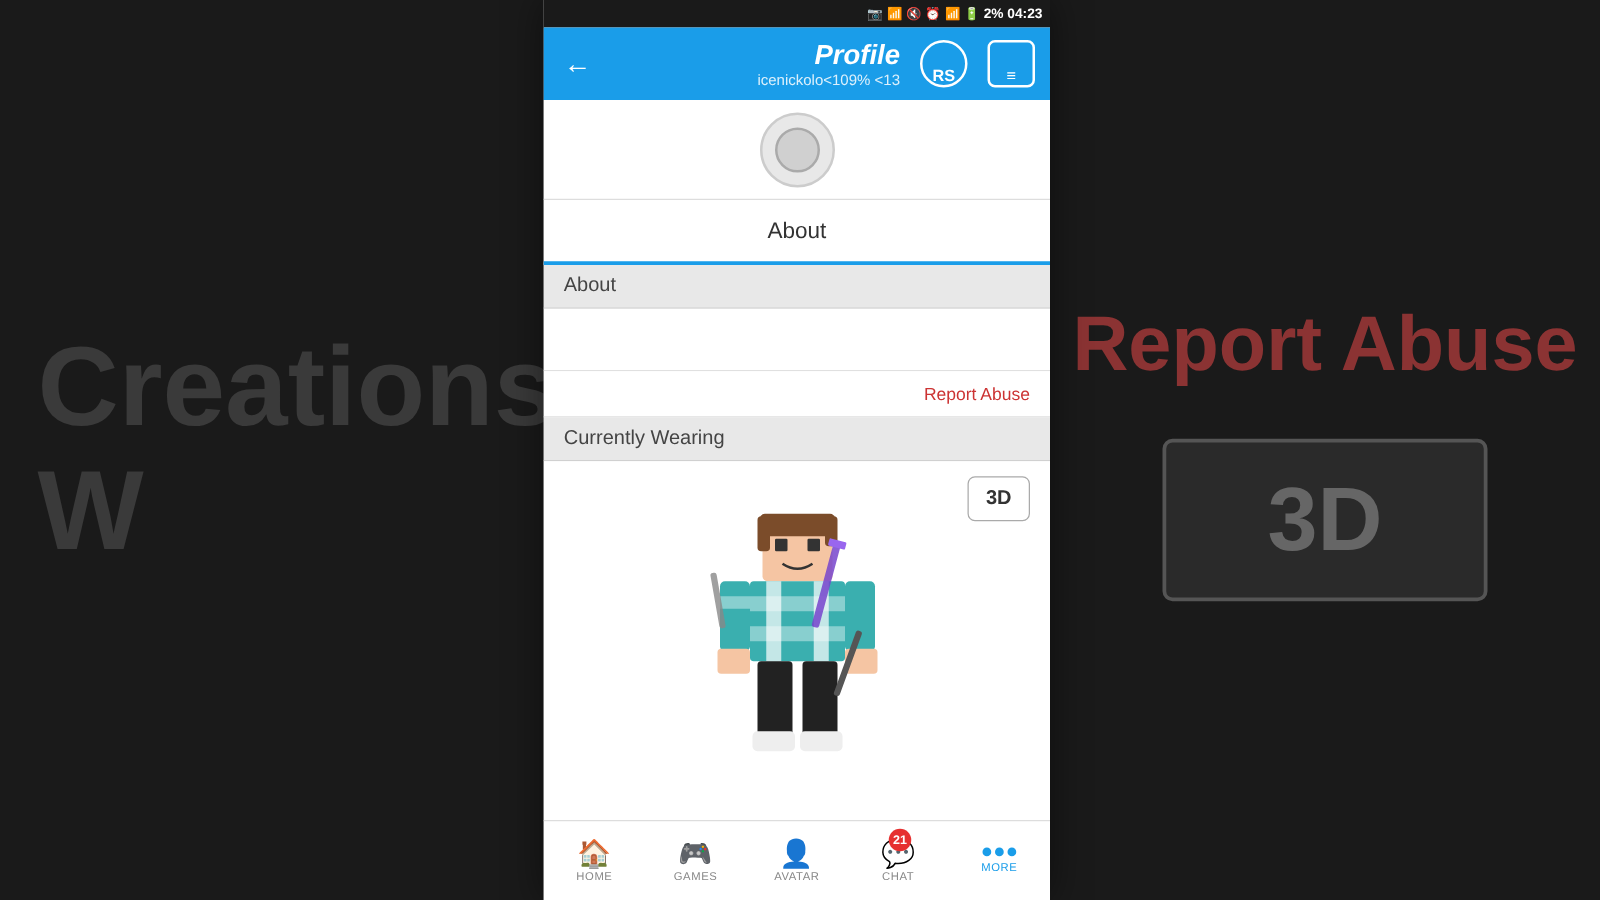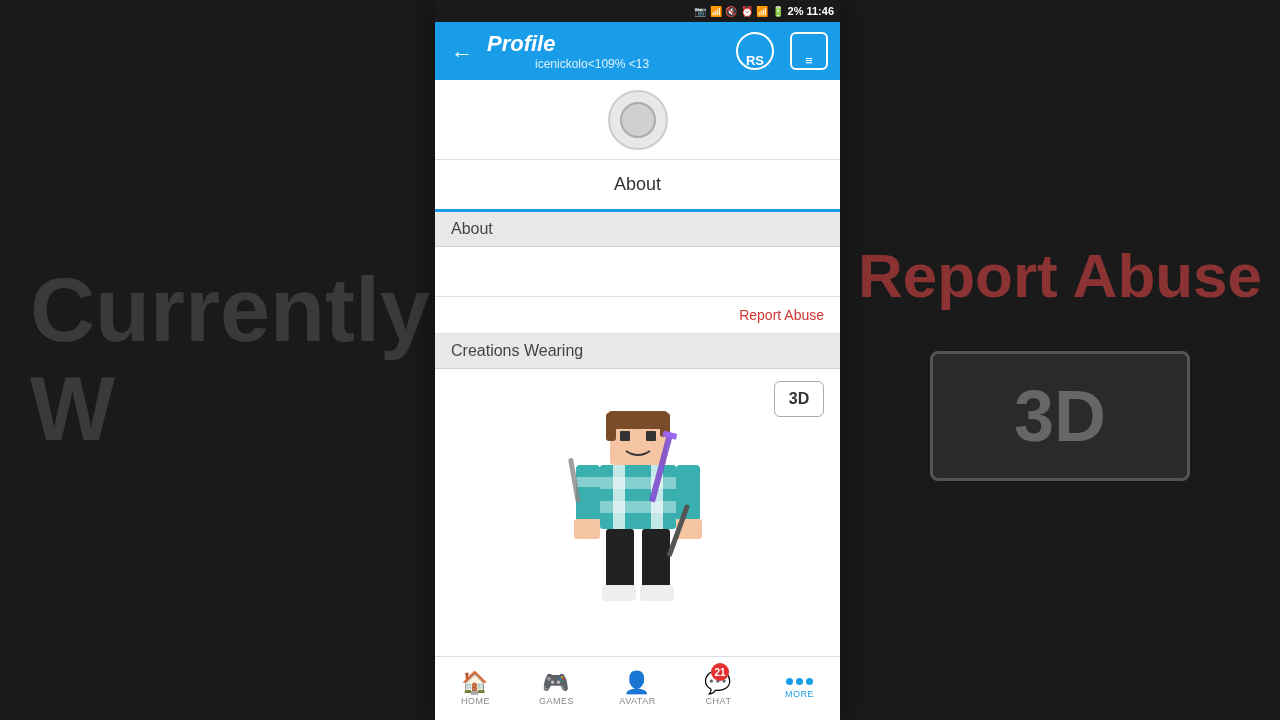--- a/index.html
+++ b/index.html
@@ -115,21 +115,21 @@
     .header-back {
       color: white;
       font-size: 22px;
       cursor: pointer;
       padding: 4px;
     }
     .header-center {
       flex: 1;
       display: flex;
       flex-direction: column;
-      align-items: flex-start;
+      align-items: flex-end;
     }
     .header-title {
       color: white;
       font-size: 22px;
       font-style: italic;
       font-weight: bold;
     }
     .header-subtitle {
       color: rgba(255,255,255,0.85);
       font-size: 12px;
@@ -326,21 +326,21 @@
       width: 7px;
       height: 7px;
       border-radius: 50%;
       background: #1a9de9;
     }
   </style>
 </head>
 <body>
 
 <div class="bg-left-text">
-  <div class="bg-left-big">Currently W</div>
+  <div class="bg-left-big">Creations W</div>
 </div>
 
 <div class="bg-right">
   <div class="bg-right-report">Report Abuse</div>
   <div class="bg-right-3d-box">
     <div class="bg-right-3d-text">3D</div>
   </div>
 </div>
 
 <div class="phone">
@@ -348,21 +348,21 @@
   <div class="status-bar">
     <div class="status-icons">
 
       <span style="color:white;font-size:10px;">📷</span>
       <span style="color:white;font-size:10px;">📶</span>
       <span style="color:white;font-size:10px;">🔇</span>
       <span style="color:white;font-size:10px;">⏰</span>
       <span style="color:white;font-size:10px;">📶</span>
       <span style="color:white;font-size:10px;">🔋</span>
       <span class="status-text">2%</span>
-      <span class="status-text">11:46</span>
+      <span class="status-text">04:23</span>
     </div>
   </div>
 
   <div class="header">
     <div class="header-back">←</div>
     <div class="header-center">
       <div class="header-title">Profile</div>
       <div class="header-subtitle">icenickolo&lt;109% &lt;13</div>
     </div>
     <div class="header-btn">
@@ -389,21 +389,21 @@
     <span>About</span>
   </div>
 
   <div class="about-content"></div>
 
   <div class="report-row">
     <span class="report-link">Report Abuse</span>
   </div>
 
   <div class="wearing-header">
-    <span>Creations Wearing</span>
+    <span>Currently Wearing</span>
   </div>
 
   <div class="character-area">
     <div class="btn-3d">3D</div>
 
     <svg width="160" height="220" viewBox="0 0 160 220">
 
       <rect x="52" y="10" width="56" height="52" rx="4" fill="#f5c5a3"></rect>
 
       <rect x="50" y="8" width="60" height="18" rx="4" fill="#7b4c2a"></rect>

